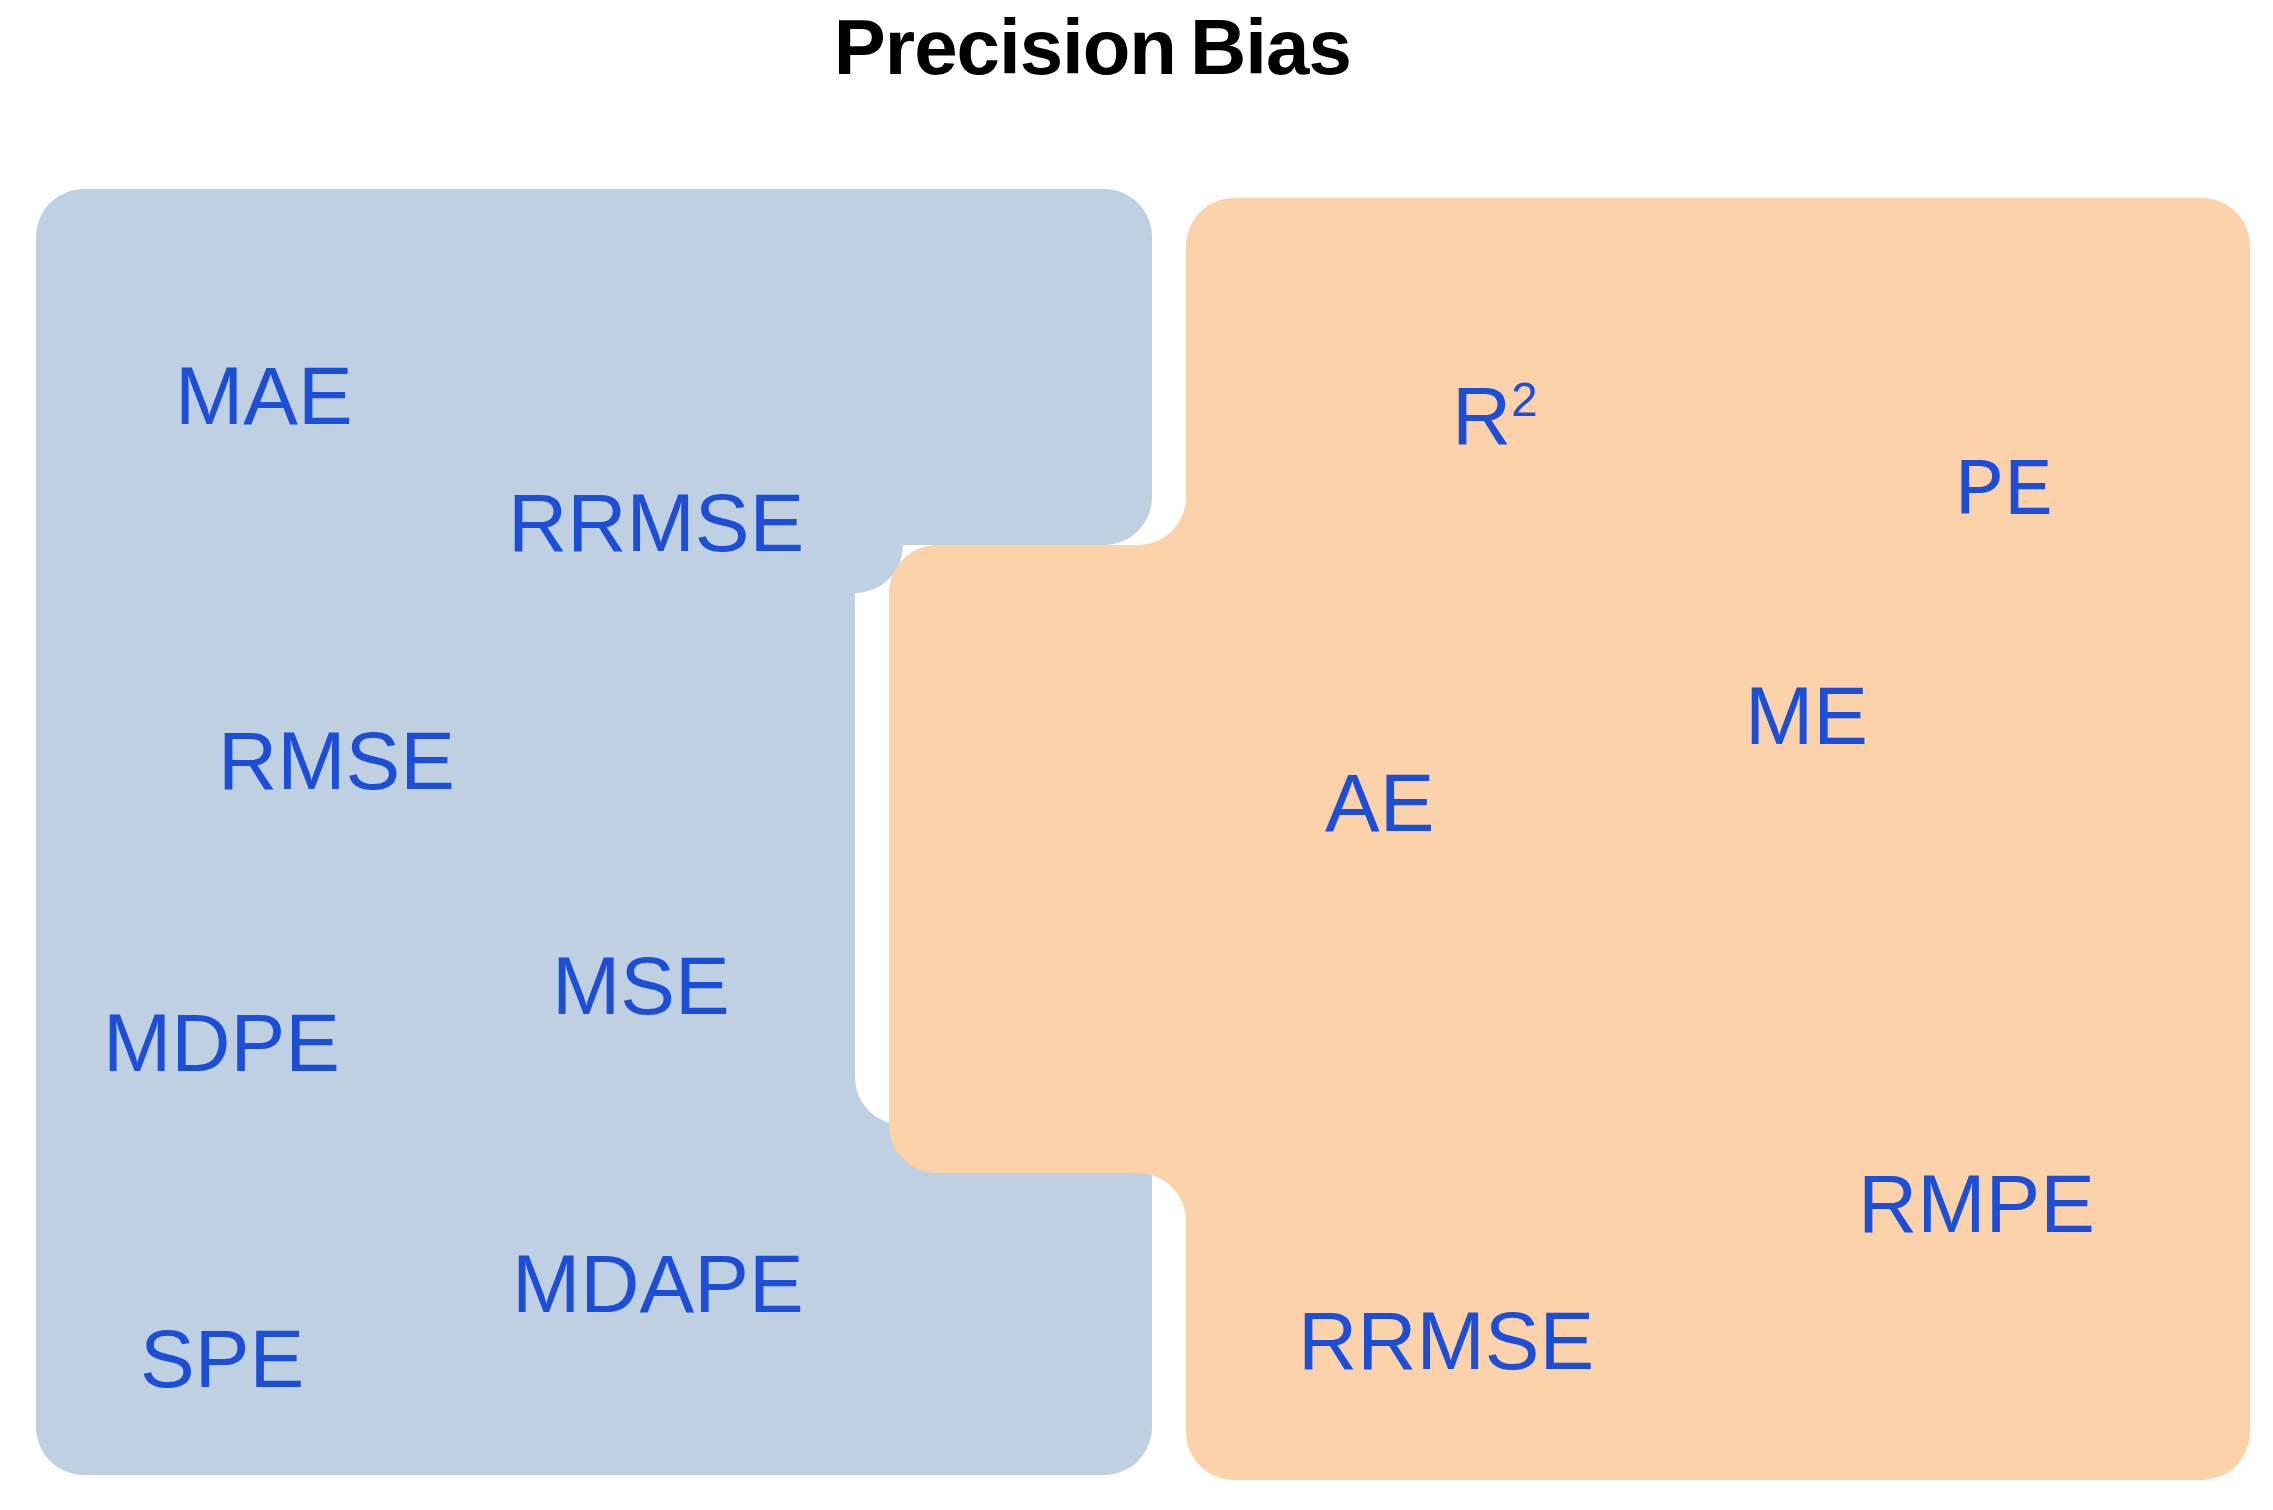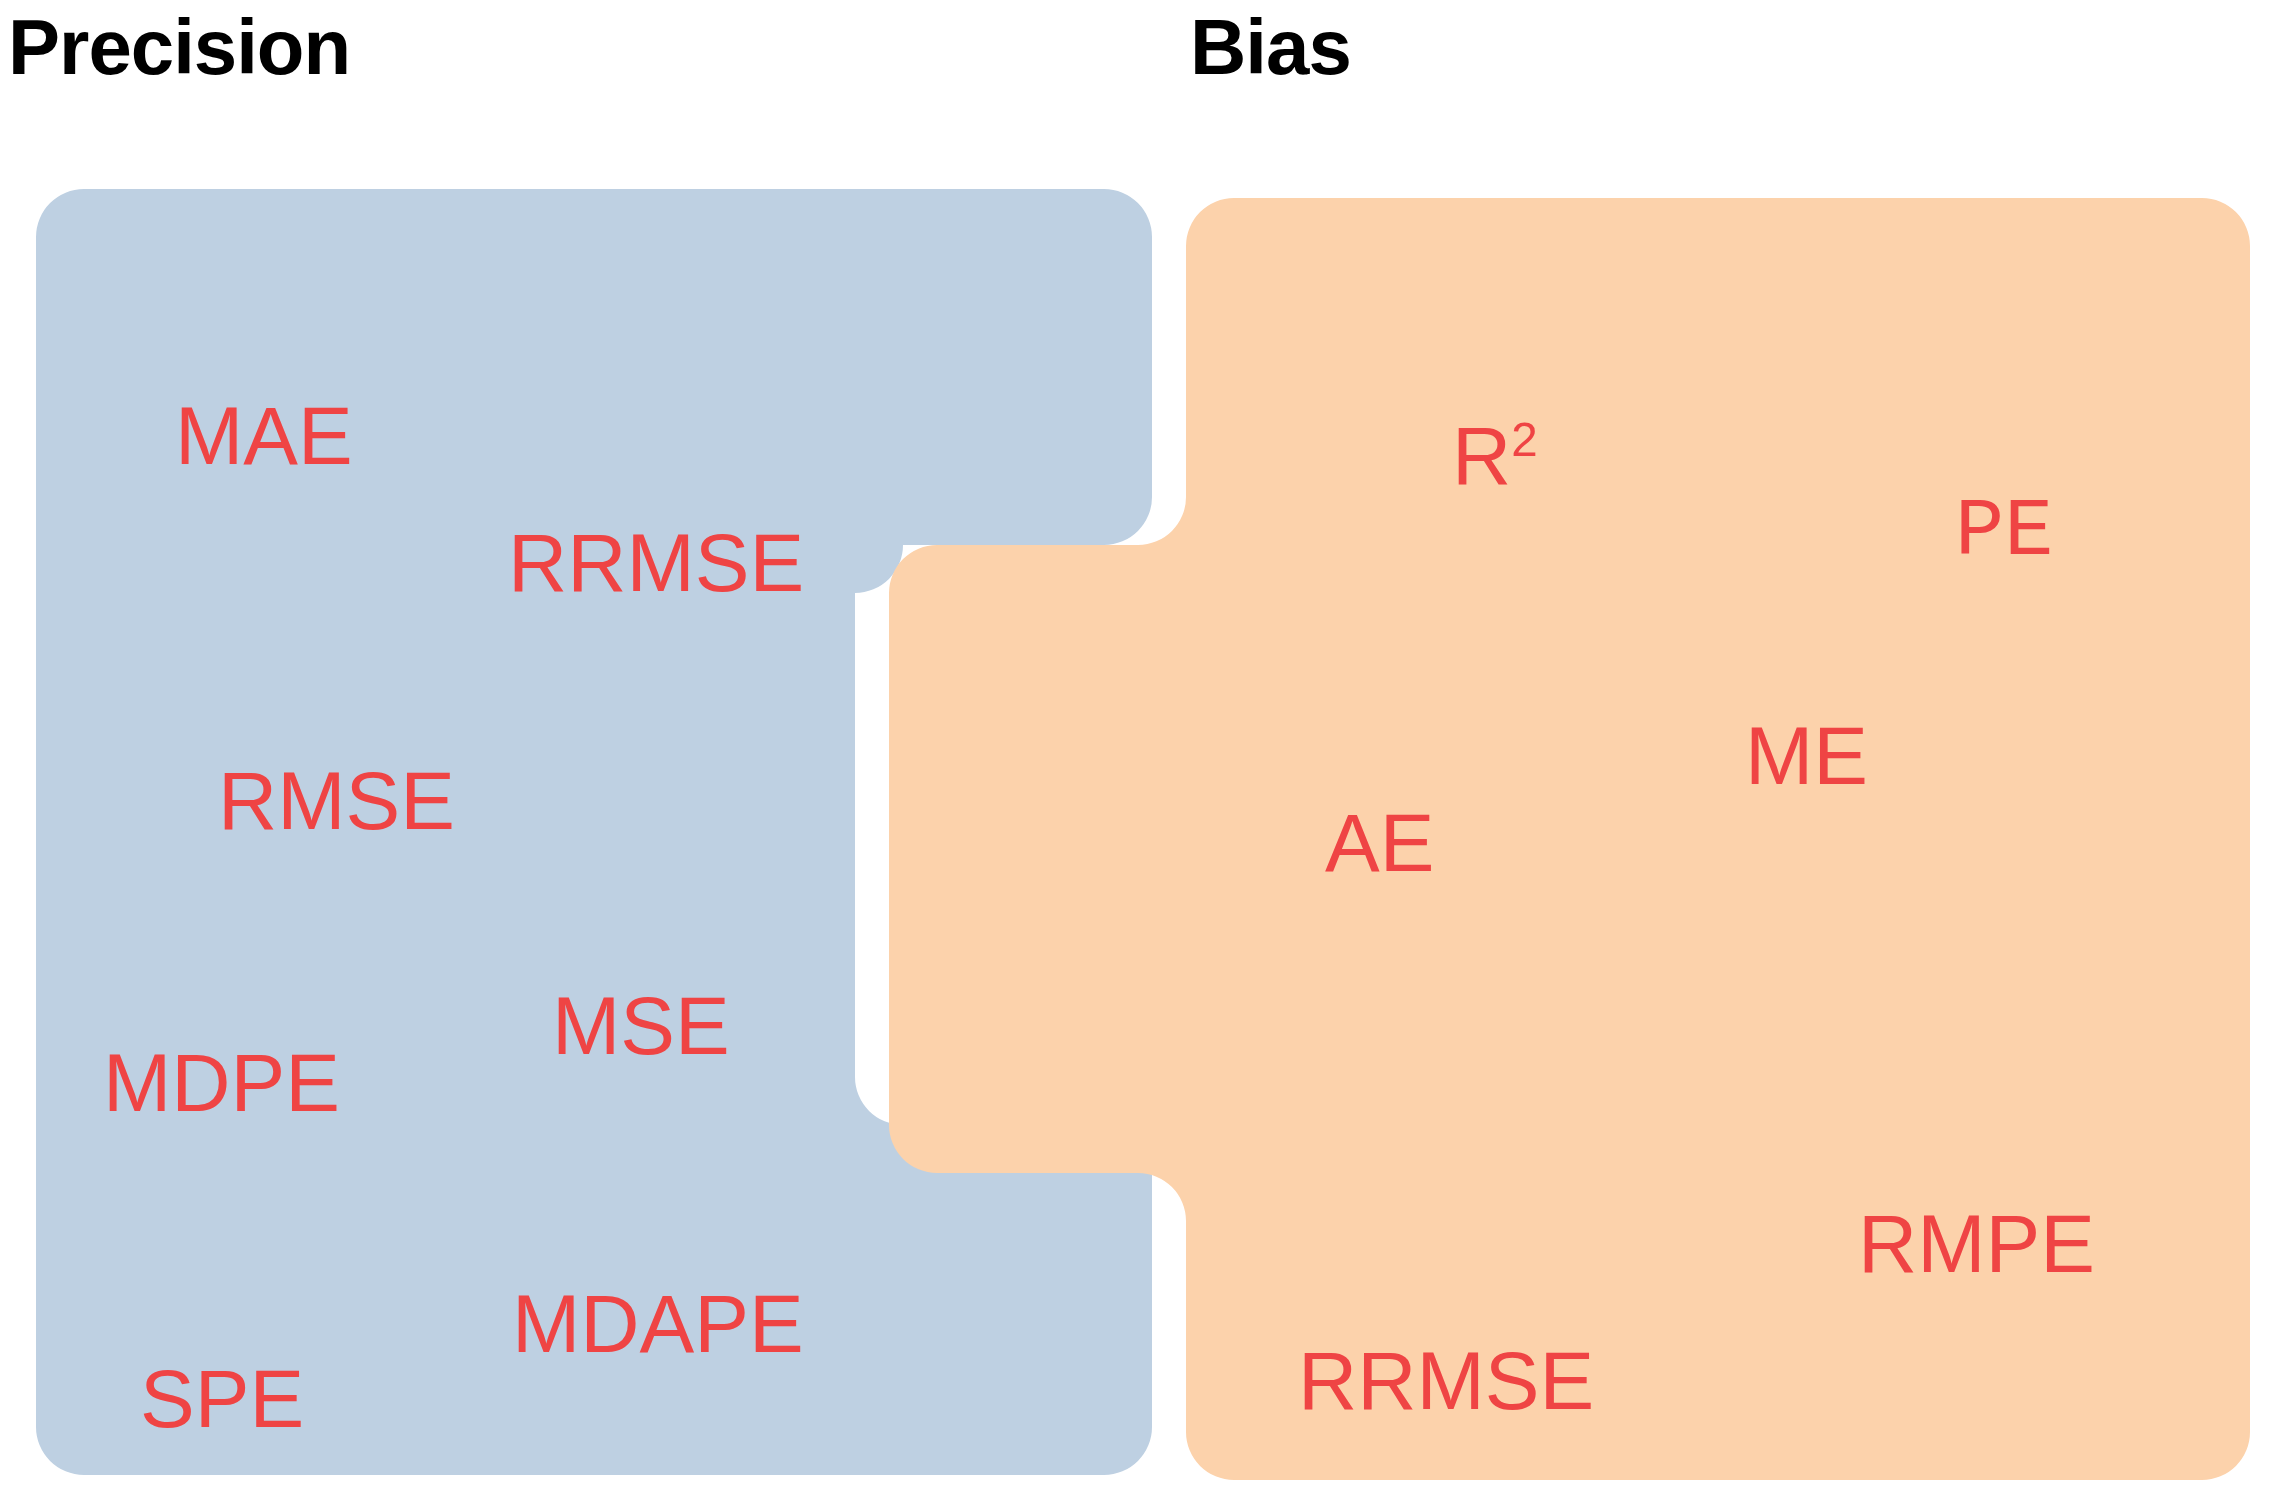--- a/index.html
+++ b/index.html
@@ -29,40 +29,39 @@
     position: absolute;
     font-family: "Liberation Sans", sans-serif;
     font-weight: bold;
     font-size: 78px;
     color: #000000;
     letter-spacing: -1px;
     white-space: nowrap;
     line-height: 1;
   }
   #title-precision {
-    left: 8px;
+    left: 16px;
     top: 8px;
     width: 1160px;
-    text-align: left;
+    text-align: right;
   }
   #title-bias {
     left: 1190px;
     top: 8px;
     width: 1060px;
   }
   .metric-label {
     position: absolute;
     font-family: "Liberation Sans", sans-serif;
     font-weight: 400;
     font-size: 82px;
-    color: #ef4444;
+    color: #1d4ed8;
     white-space: nowrap;
     line-height: 1;
     letter-spacing: 0px;
-    margin-top: 40px;
   }
   .metric-label sup {
     font-size: 0.58em;
     vertical-align: super;
     line-height: 0;
   }
 </style>
 </head>
 <body>
 

